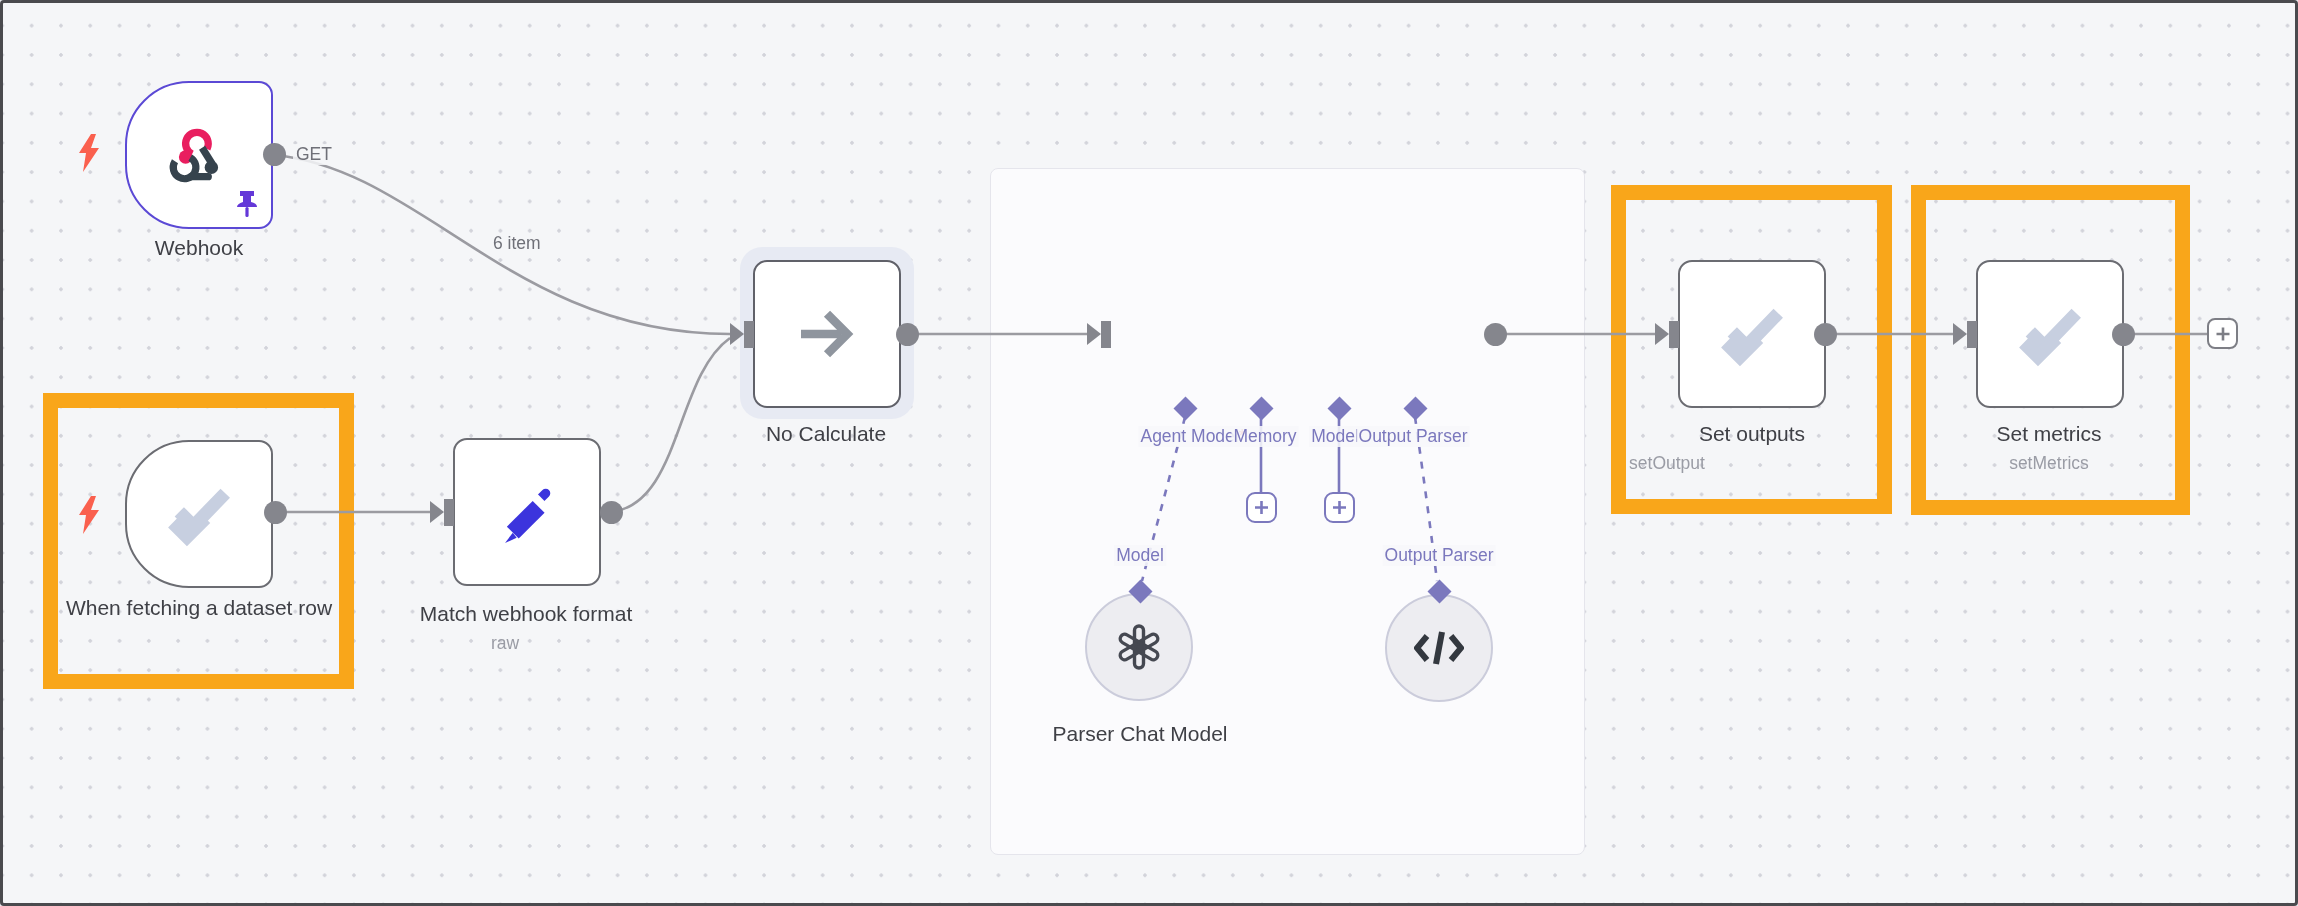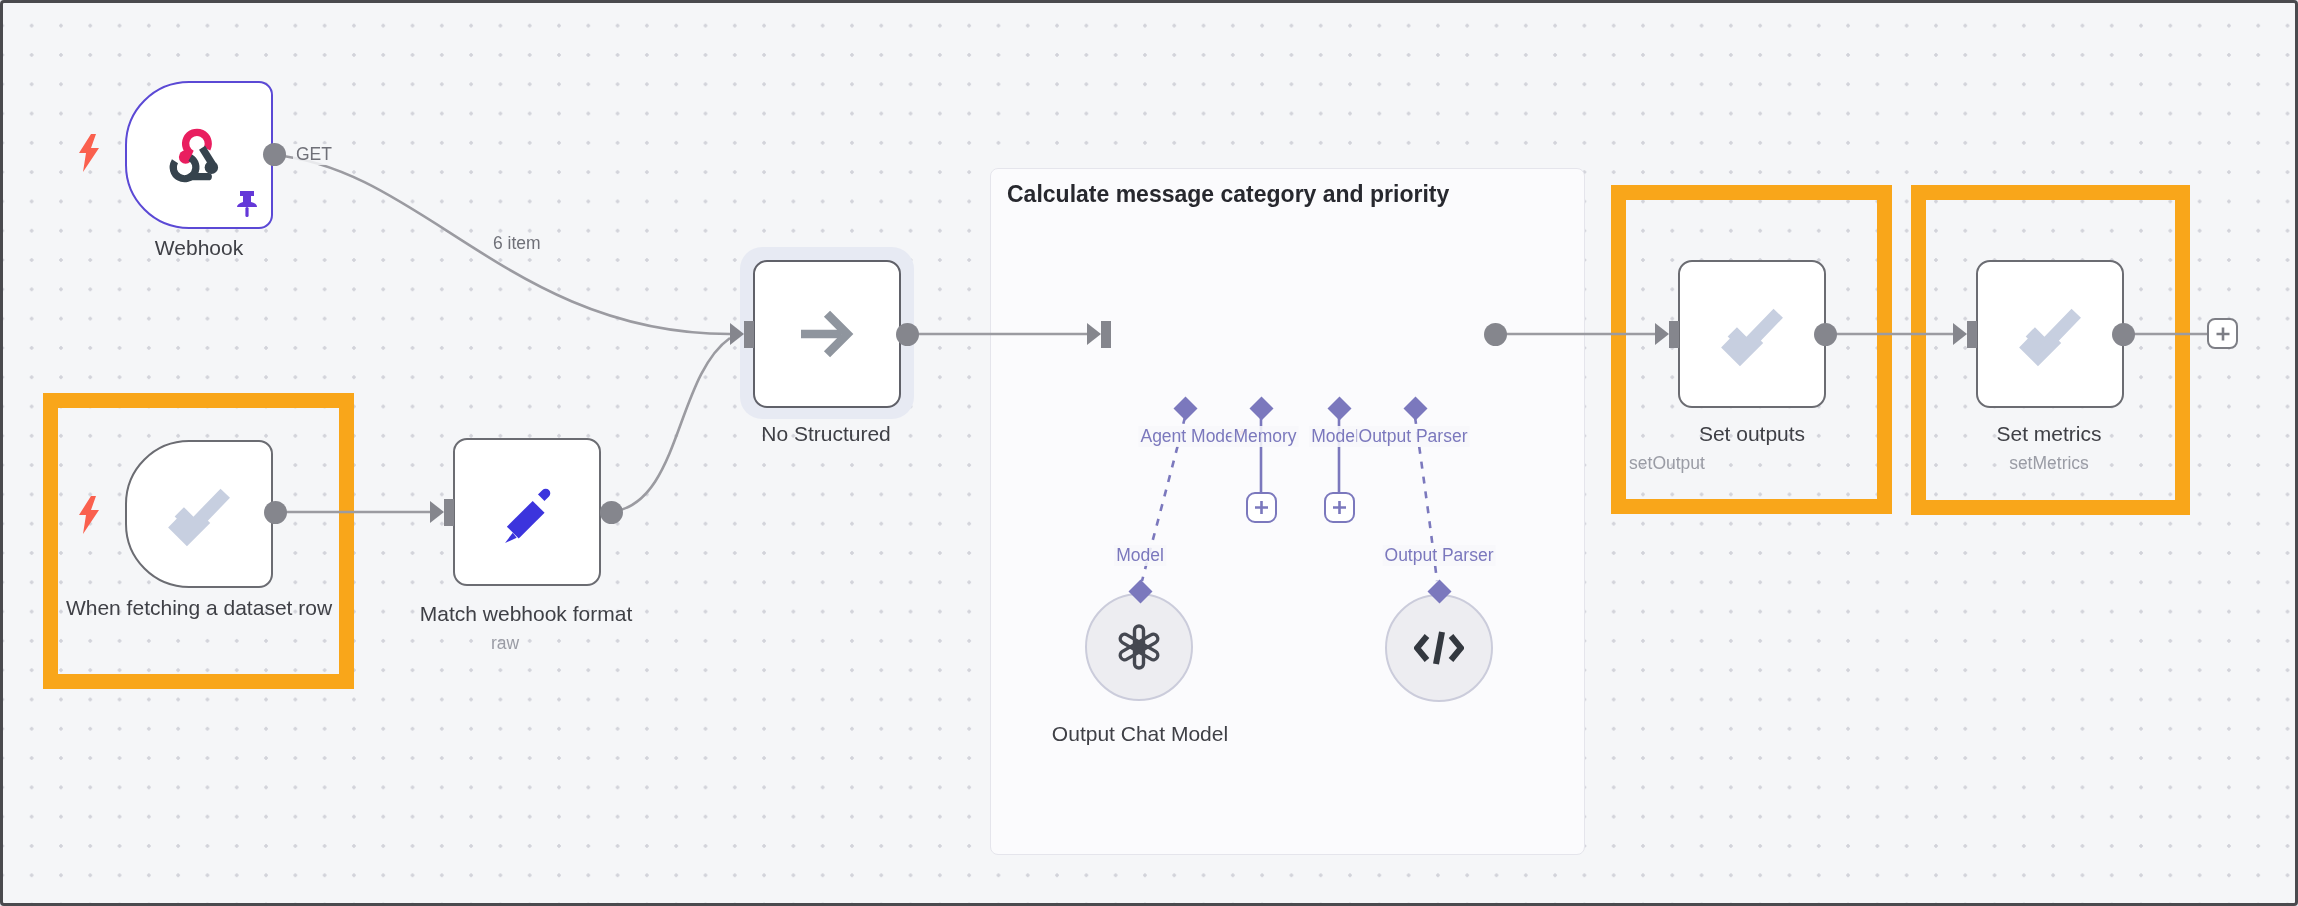--- a/index.html
+++ b/index.html
@@ -52,21 +52,20 @@
   .ai-title{font-size:25px;font-weight:600;color:#32333a;}
   .ai-sub{font-size:20px;color:#9a9ca5;margin-top:6px;}
   .bolt{position:absolute;z-index:4;}
 </style>
 </head>
 <body>
 
 <div class="stage">
 
   <div class="group-frame"></div>
-  <div class="group-title">Calculate message category and priority</div>
 
   <div class="hl" style="left:40px;top:390px;width:311px;height:296px;"></div>
   <div class="hl" style="left:1608px;top:182px;width:281px;height:329px;"></div>
   <div class="hl" style="left:1908px;top:182px;width:279px;height:330px;"></div>
 
   <svg class="edges" width="2298" height="906">
     <g fill="none" stroke="#9b9ba1" stroke-width="2.6">
       <path d="M 271 152 C 420 166, 510 331, 727 331"></path>
       <path d="M 281 509 L 427 509"></path>
       <path d="M 608 509 C 678 501, 672 374, 727 335"></path>
@@ -138,21 +137,21 @@
     <div class="pin-tri"></div>
       <div class="pin-bar" style="margin-top:-2.5px;"></div>
   </div>
   <div class="node" style="left:750px;top:257px;width:148px;height:148px;border-color:#606169;">
     <svg width="58" height="52" viewBox="0 0 40 36">
       <path d="M2 18 H30" stroke="#8f959e" stroke-width="6"></path>
       <path d="M20 4 L34 18 L20 32" fill="none" stroke="#8f959e" stroke-width="6"></path>
     </svg>
   </div>
   <div class="port-out" style="left:893px;top:320px;"></div>
-  <div class="nlabel" style="left:823px;top:418px;">No Structured</div>
+  <div class="nlabel" style="left:823px;top:418px;">No Calculate</div>
 
   <div class="pin-wrap" style="left:1084px;top:320px;">
     <div class="pin-tri"></div>
       <div class="pin-bar" style="margin-top:-2.5px;"></div>
   </div>
   <div class="port-out" style="left:1481px;top:320px;"></div>
 
   <div class="diamond" style="left:1173.5px;top:396.5px;"></div>
   <div class="diamond" style="left:1249.5px;top:396.5px;"></div>
   <div class="diamond" style="left:1327.5px;top:396.5px;"></div>
@@ -192,21 +191,21 @@
           </g>
         <g transform="rotate(240 26 26)">
             <rect x="21.5" y="5" width="9" height="23" rx="4.5"></rect>
           </g>
         <g transform="rotate(300 26 26)">
             <rect x="21.5" y="5" width="9" height="23" rx="4.5"></rect>
           </g>
       </g>
     </svg>
   </div>
-  <div class="nlabel" style="left:1137px;top:718px;">Output Chat Model</div>
+  <div class="nlabel" style="left:1137px;top:718px;">Parser Chat Model</div>
 
   <div class="purple-label" style="left:1436px;top:542px;">Output Parser</div>
   <div class="diamond" style="left:1427.5px;top:579.5px;"></div>
   <div class="circle-node" style="left:1382px;top:591px;">
     <svg width="50" height="40" viewBox="0 0 50 40">
       <path d="M13 8 L3 20 L13 32" fill="none" stroke="#33383f" stroke-width="6"></path>
       <path d="M37 8 L47 20 L37 32" fill="none" stroke="#33383f" stroke-width="6"></path>
       <path d="M28 4 L22 36" stroke="#33383f" stroke-width="6"></path>
     </svg>
   </div>

